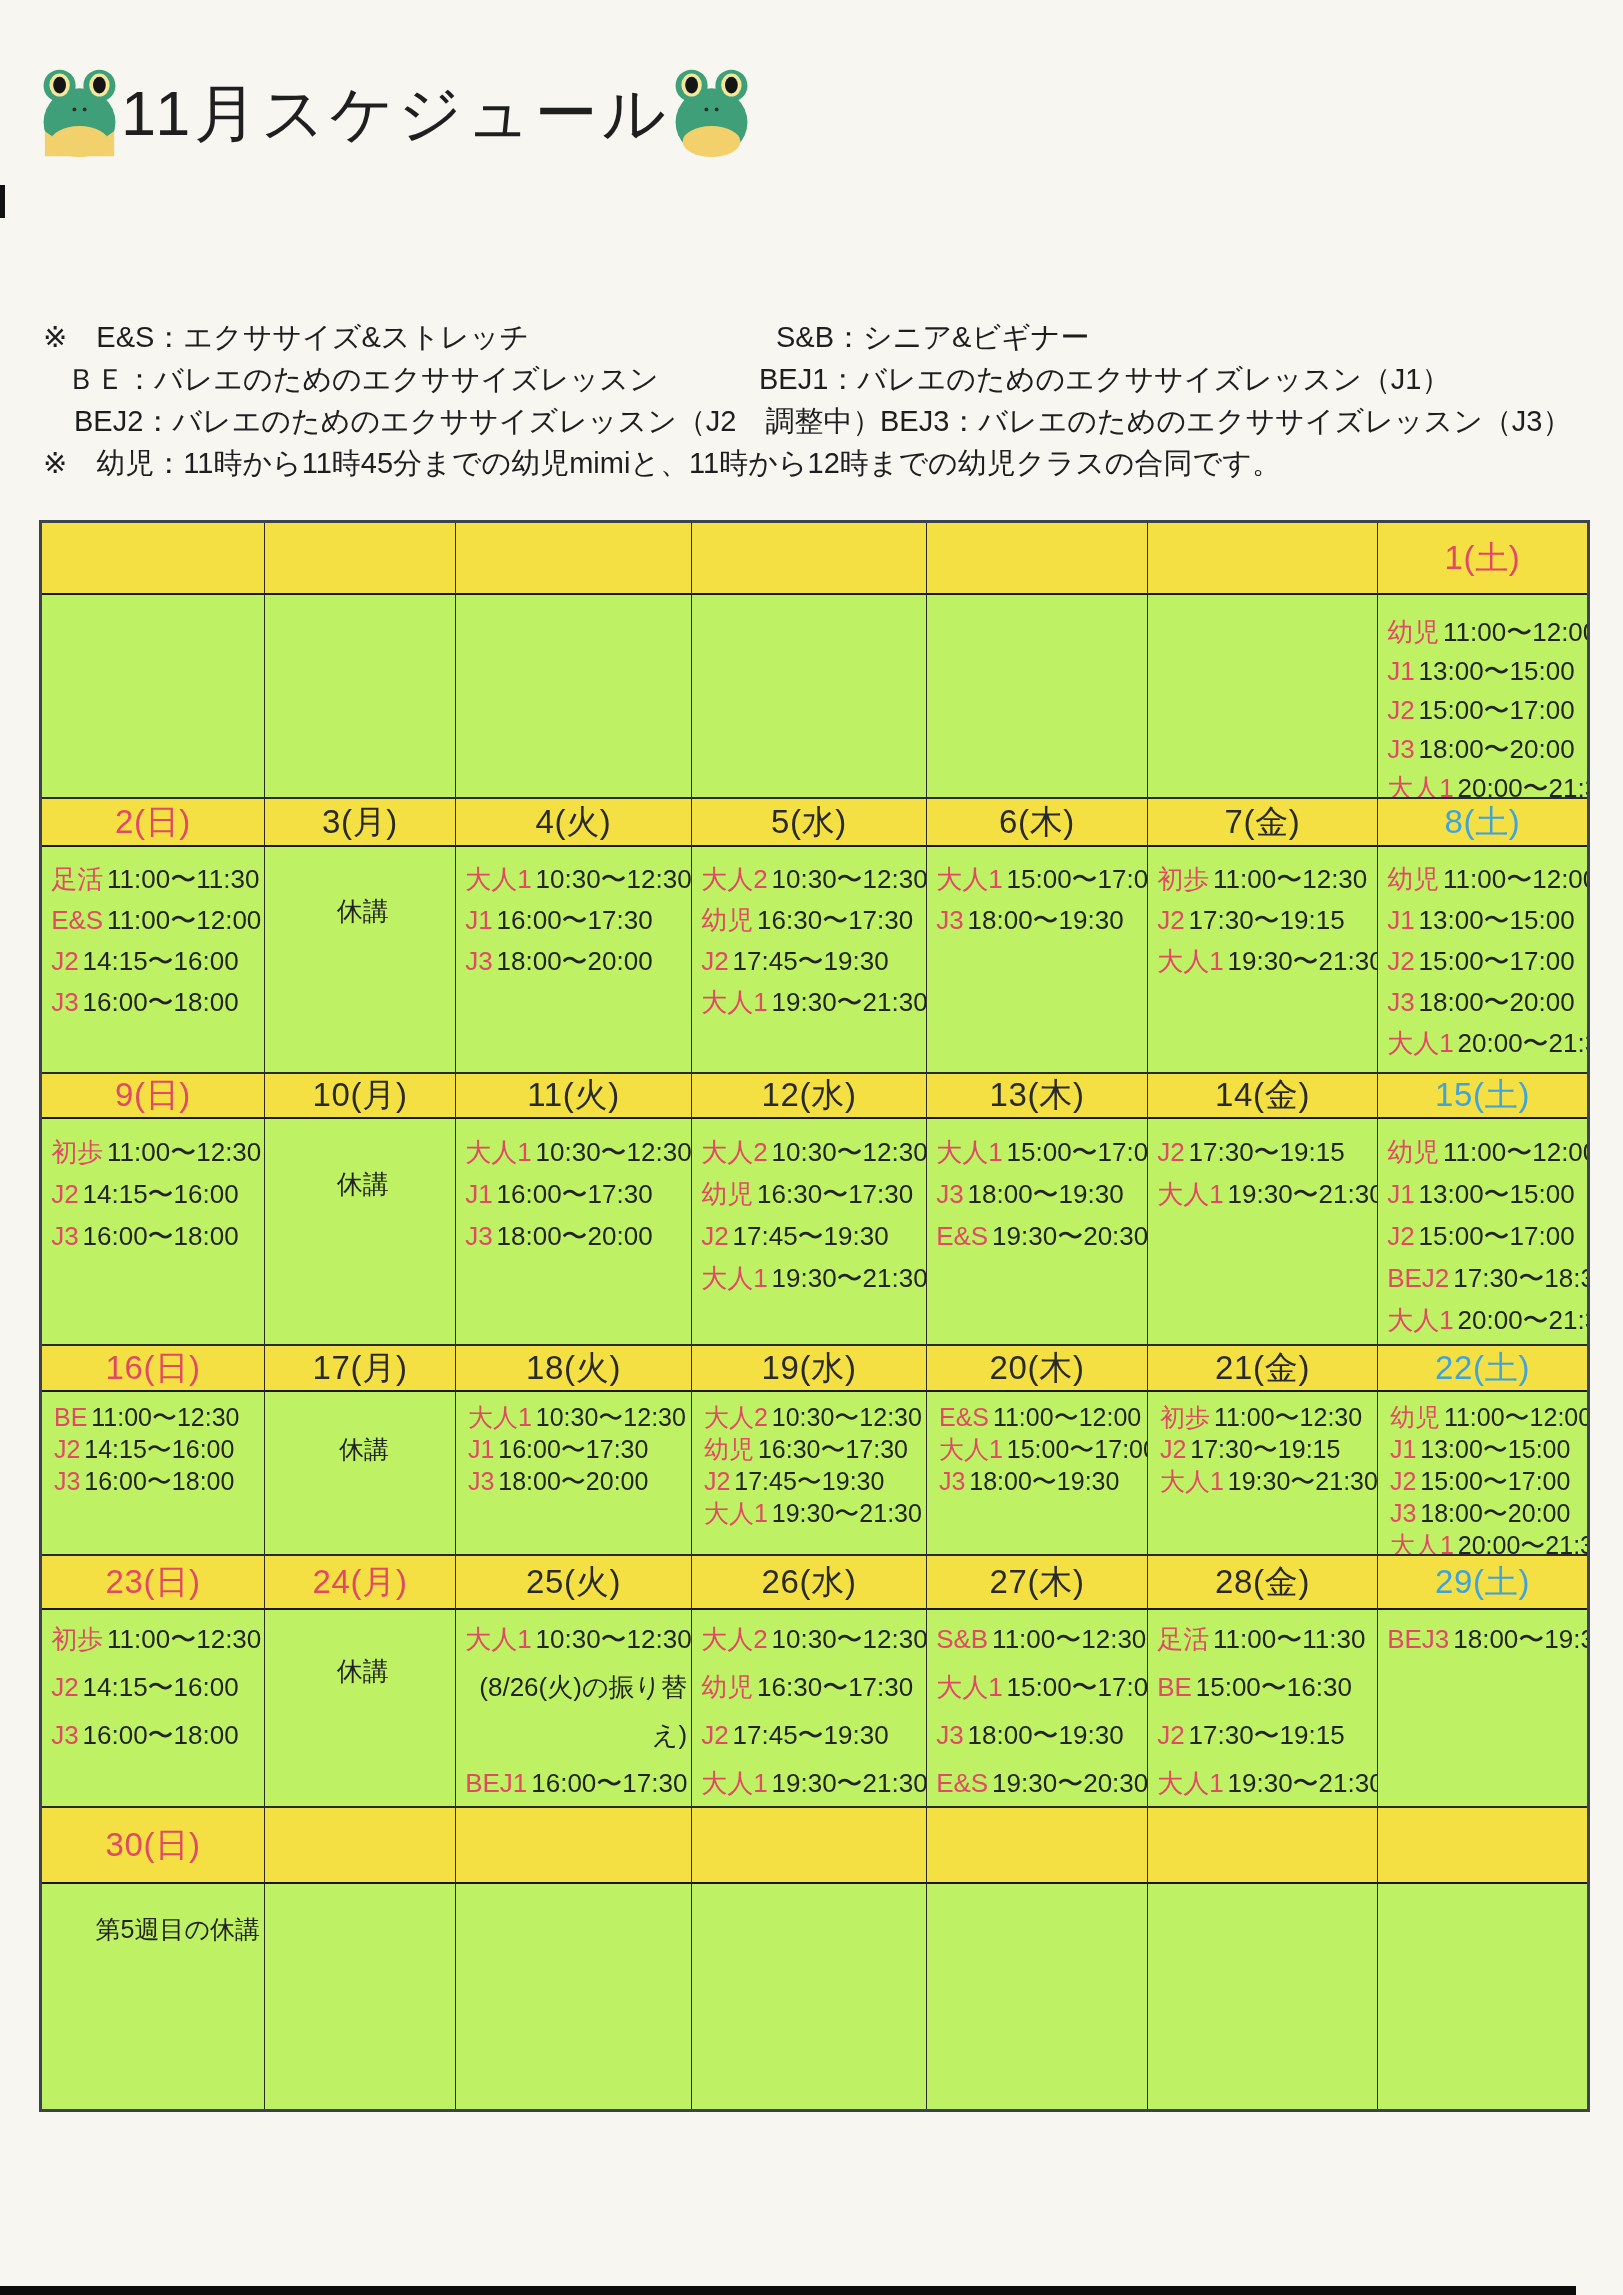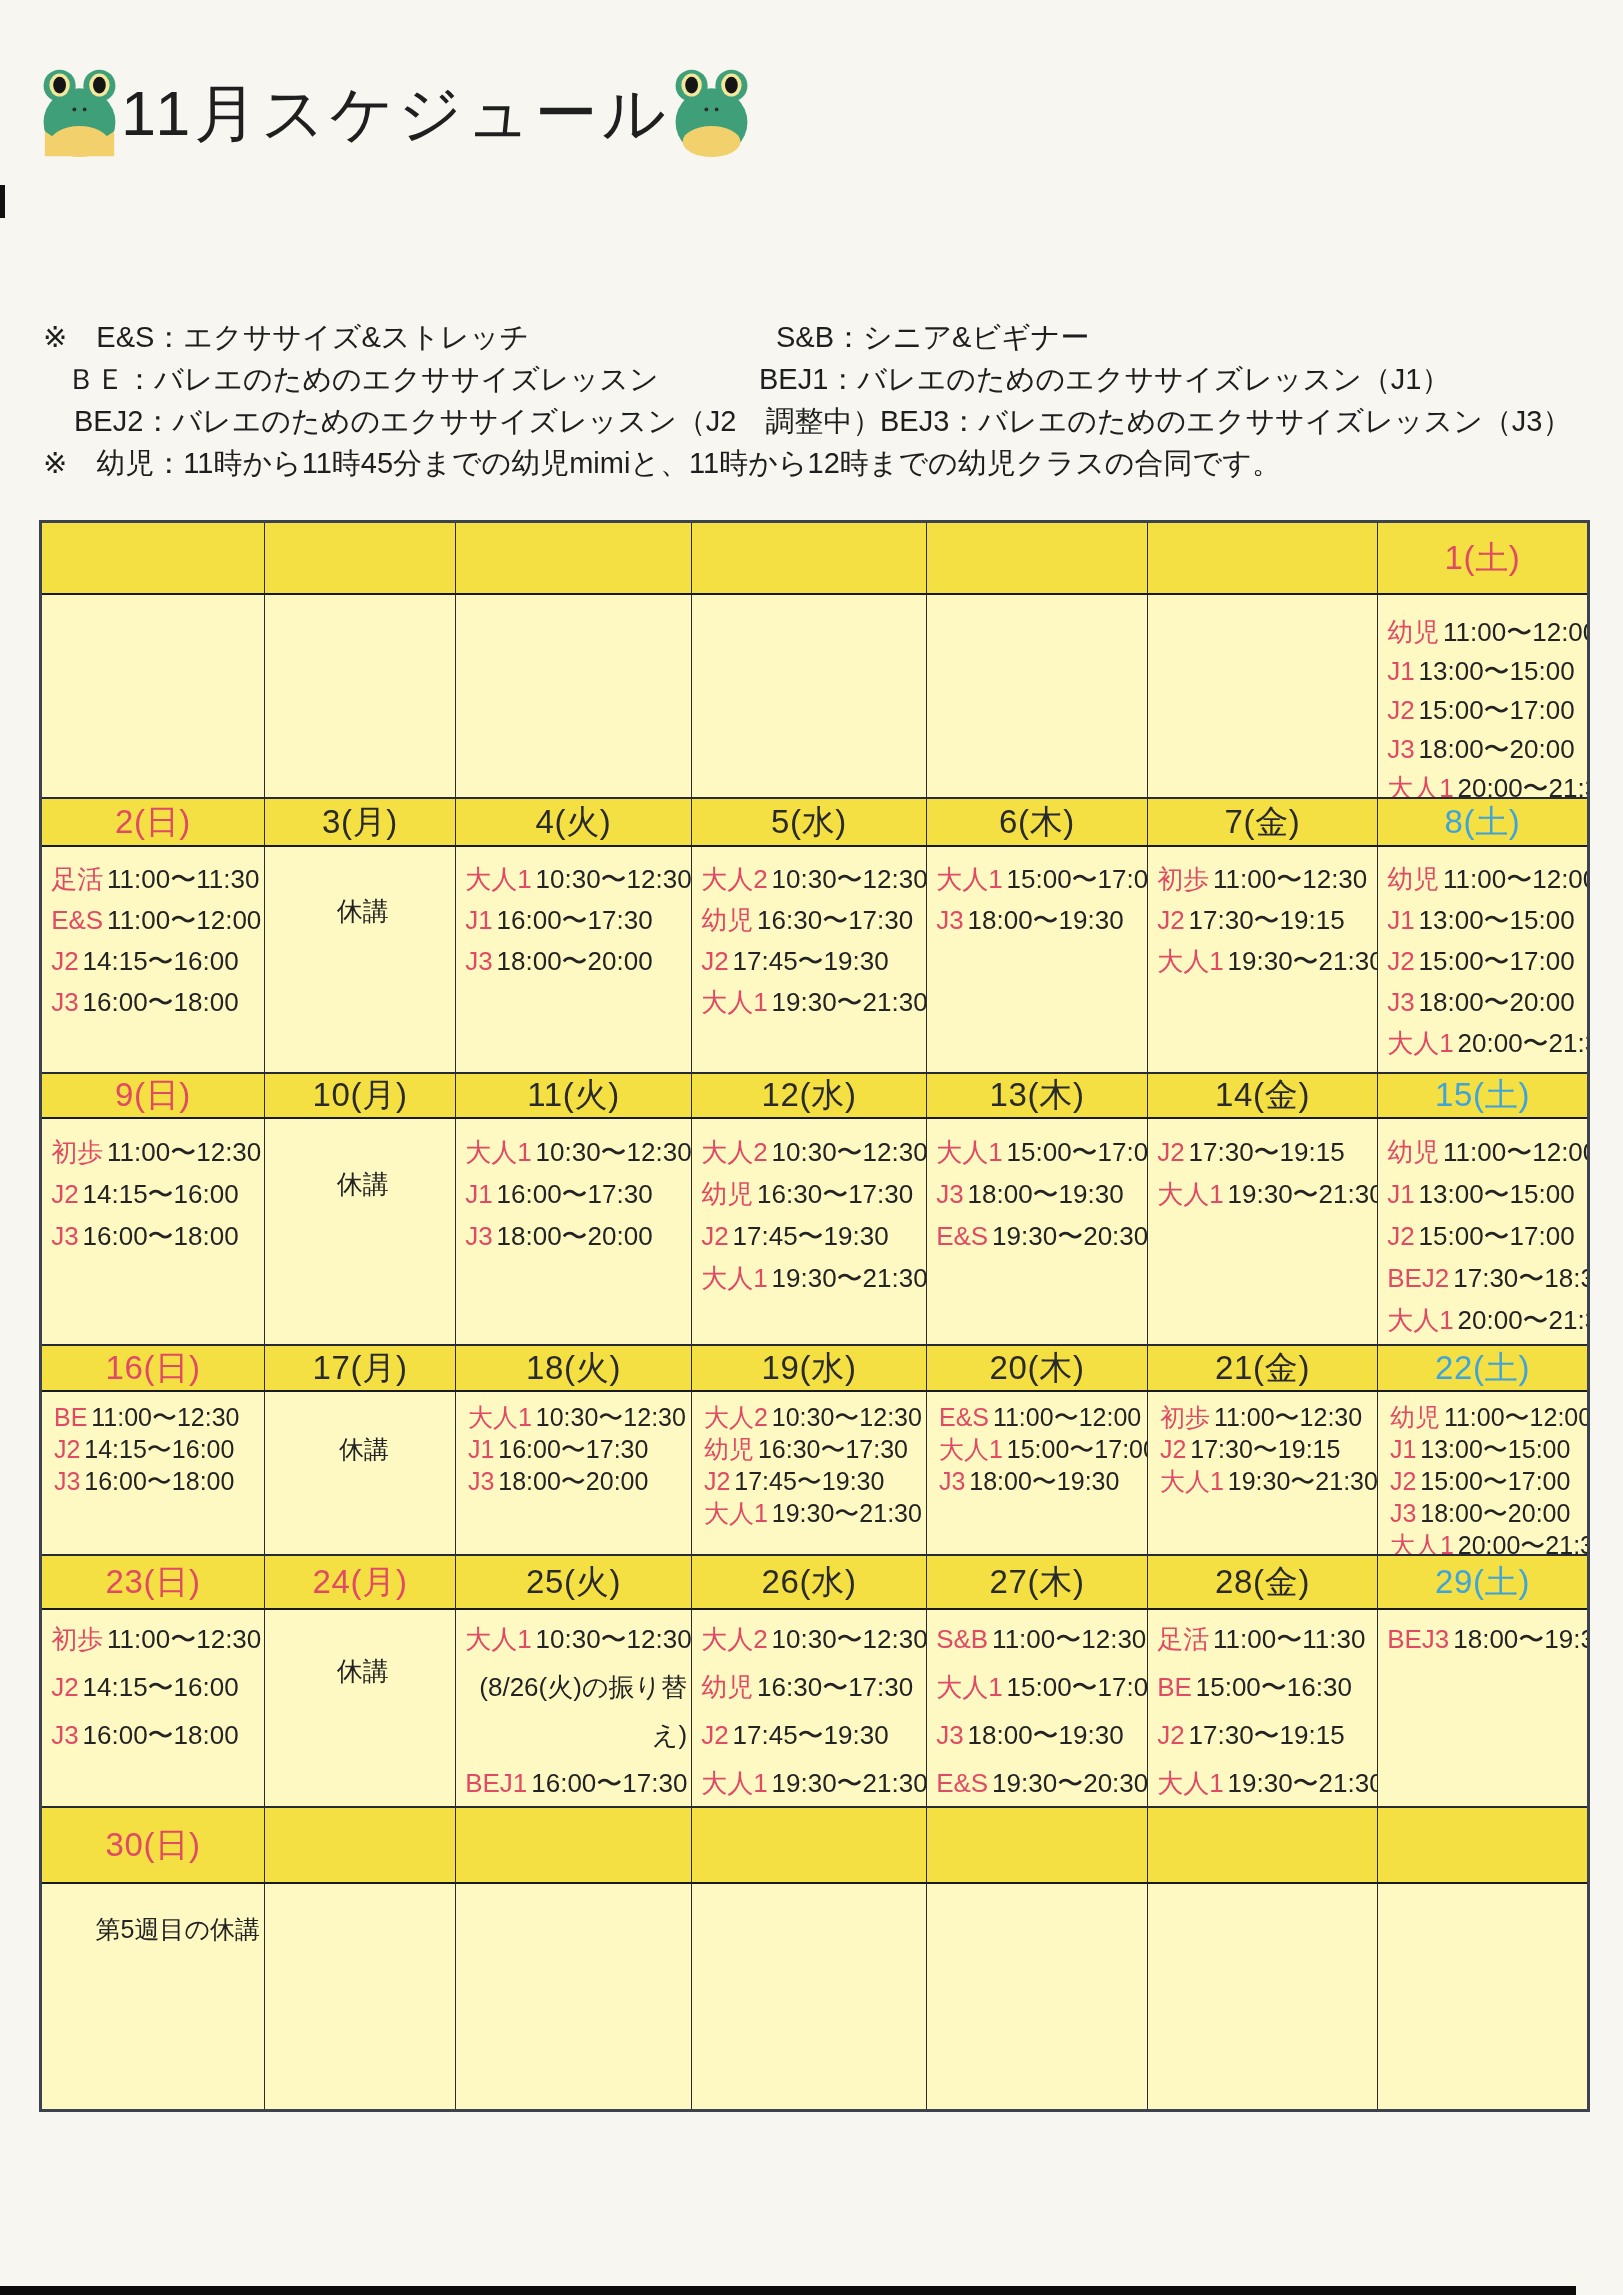--- a/index.html
+++ b/index.html
@@ -16,21 +16,21 @@
   
   .legend-row{position:absolute;font-size:29px;color:#1e1e1e;white-space:nowrap;}
   .legend-row .seg{position:absolute;top:0;white-space:nowrap;}
   #lg0{top:318px;} #lg0 .l{left:43px;} #lg0 .r{left:776px;}
   #lg1{top:360px;} #lg1 .l{left:67px;} #lg1 .r{left:759px;}
   #lg2{top:402px;} #lg2 .l{left:74px;} #lg2 .r{left:880px;}
   #lg3{top:444px;} #lg3 .l{left:43px;}
   
   #calendar{
     position:absolute;left:39px;top:520px;width:1551px;height:1592px;
-    box-sizing:border-box;border:3.3px solid #3d434e;background:#fef9c3;
+    box-sizing:border-box;border:3.3px solid #3d434e;background:#bef264;
     display:grid;
     grid-template-columns:223px 191px 236px 235px 221px 230px 209px;
     grid-template-rows:72px 202px 50px 225px 47px 225px 48px 162px 56px 196px 78px 225px;
   }
   .hdr{
     background:#f4e042;
     display:flex;align-items:center;justify-content:center;
     font-size:33px;letter-spacing:0.7px;
     border-right:1.3px solid #2c2c2c;
     border-top:2.6px solid #272b33;

